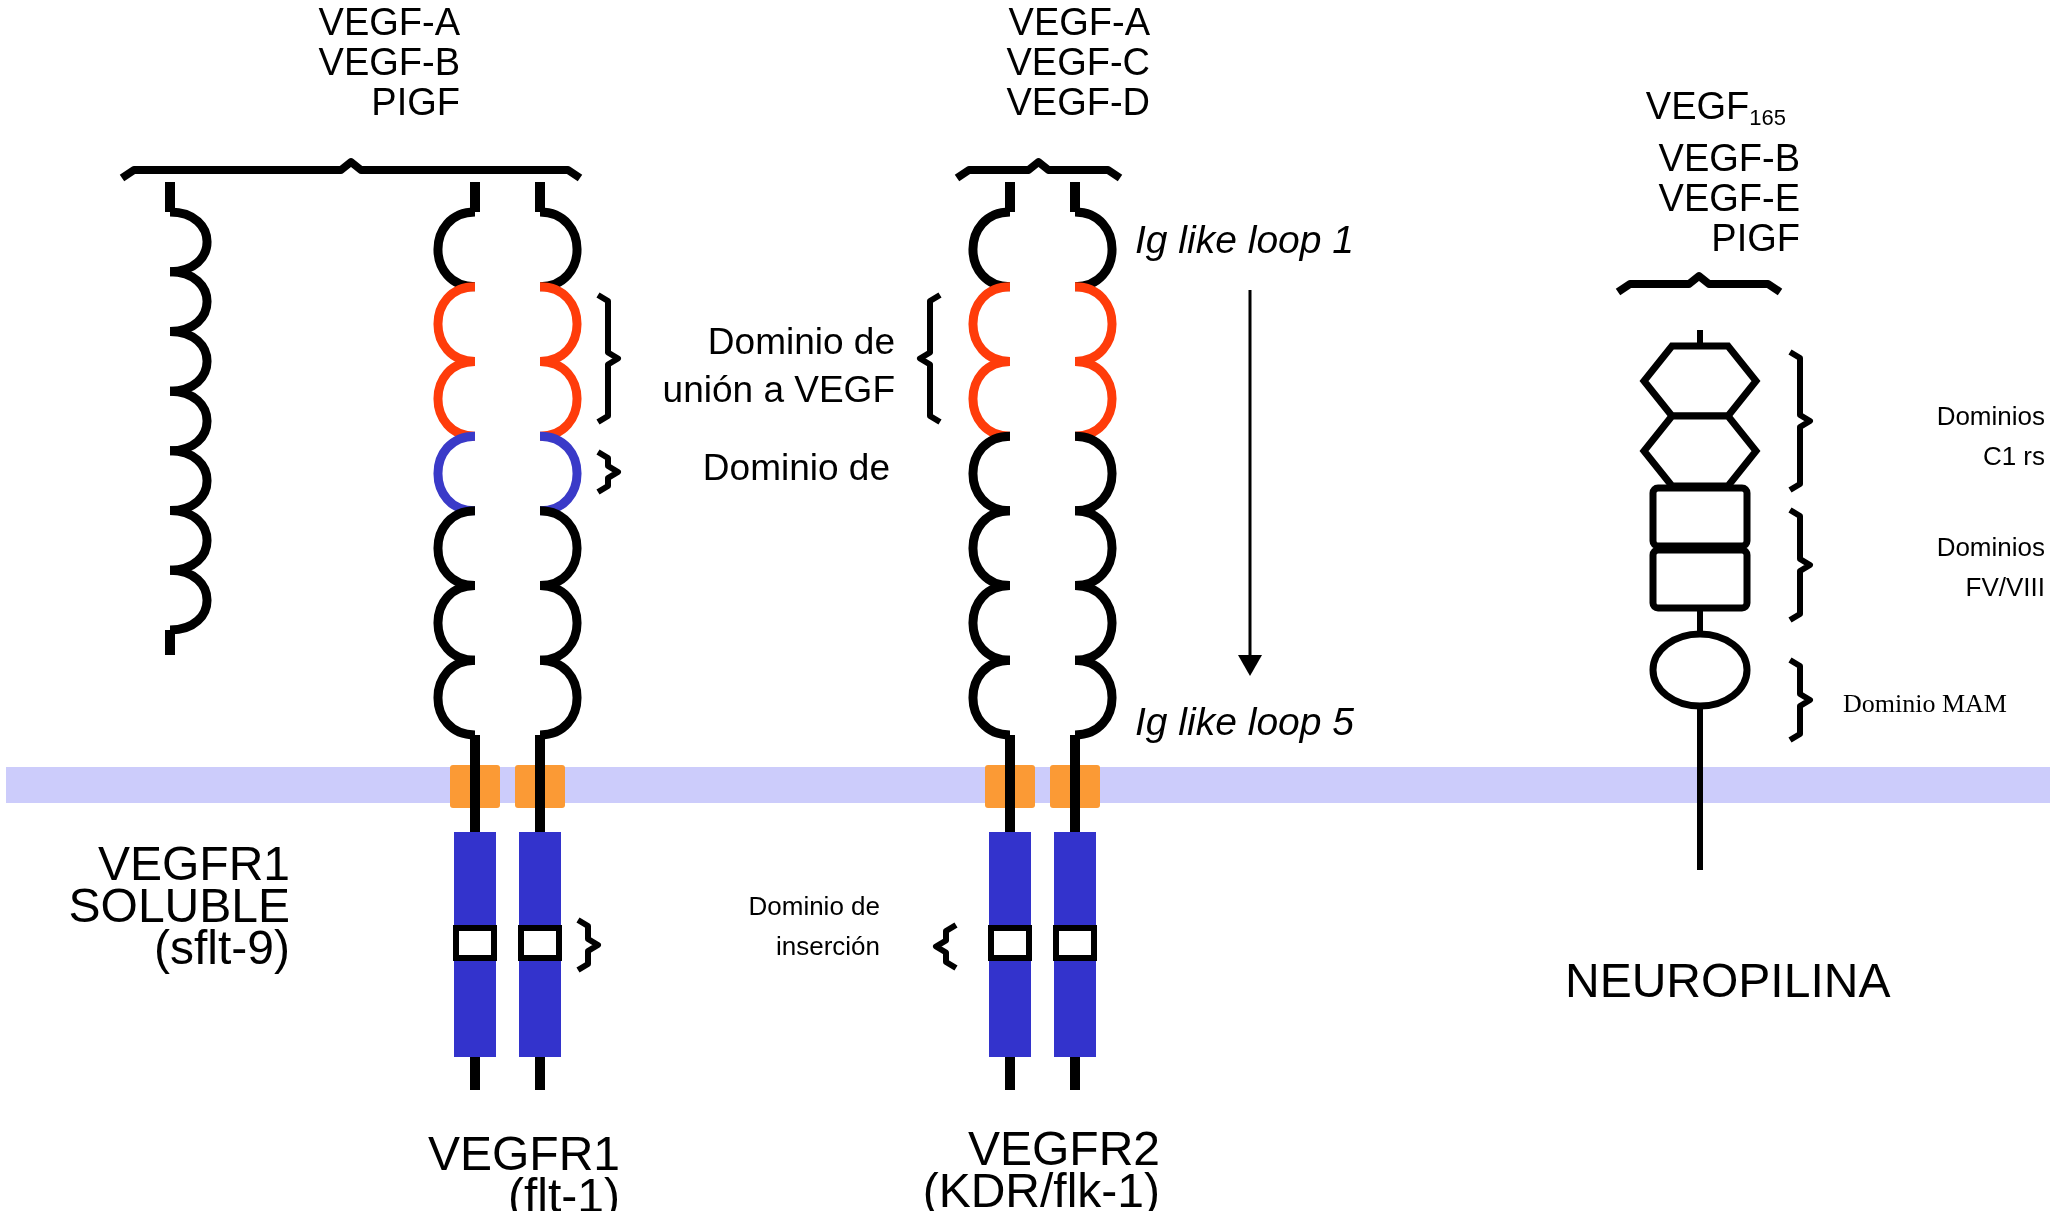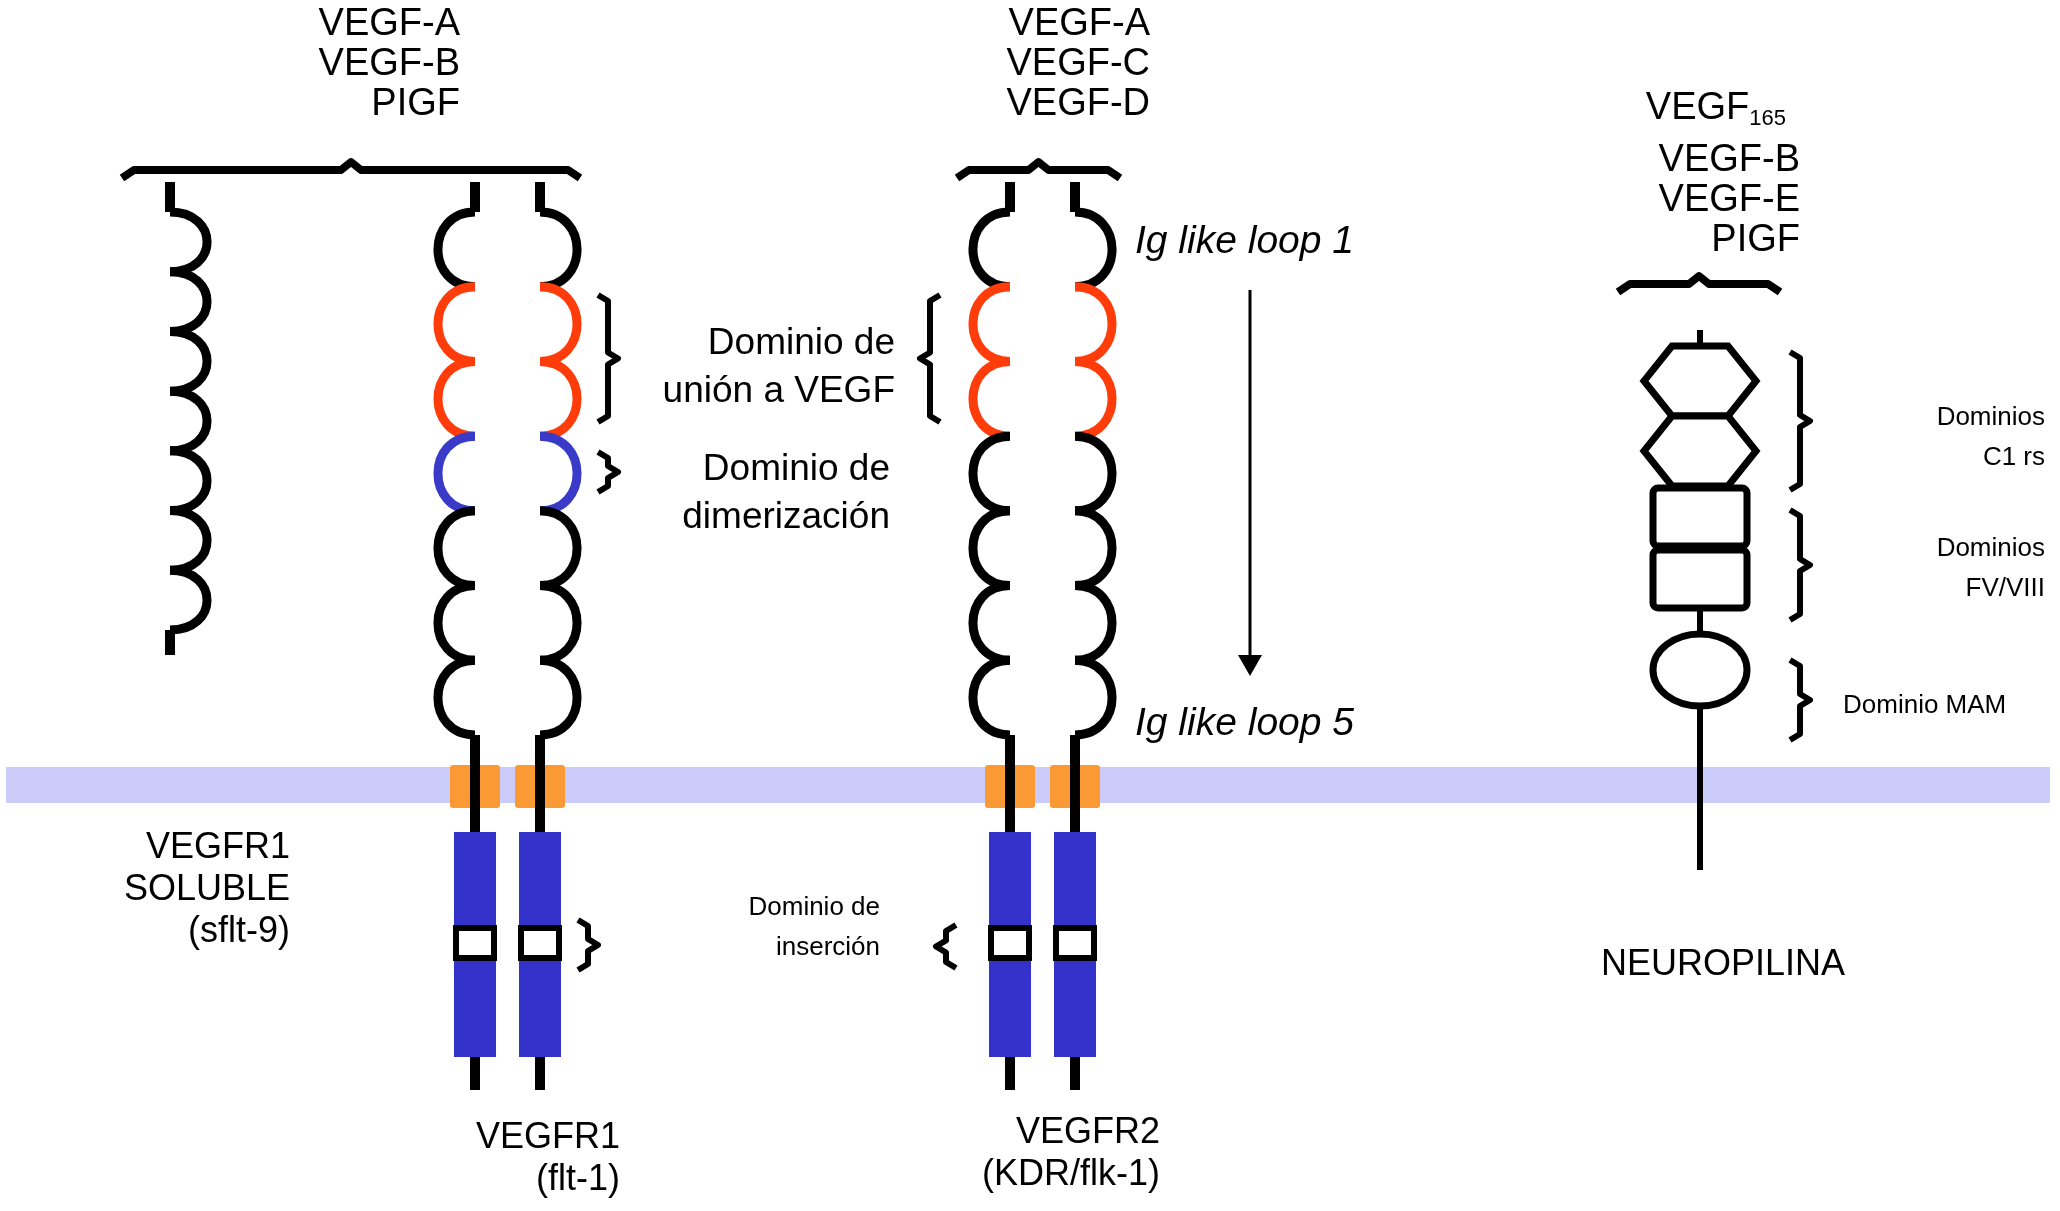--- a/index.html
+++ b/index.html
@@ -5,21 +5,21 @@
   html, body { margin: 0; padding: 0; background: #ffffff; }
   body { width: 2060px; height: 1211px; overflow: hidden; position: relative;
          font-family: "Liberation Sans", sans-serif; color: #000; }
   #diagram { position: absolute; left: 0; top: 0; width: 2060px; height: 1211px; }
   .lbl { position: absolute; text-align: right; line-height: 1.0; white-space: nowrap; }
   .lbl div { display: block; }
   .ligands { font-size: 38px; line-height: 40px; }
   .ital { font-style: italic; font-size: 39px; }
   .dom { font-size: 37px; line-height: 48px; }
   .dom-small { font-size: 26px; line-height: 40px; }
-  .rname { font-size: 36px; line-height: 42px; }
+  .rname { font-size: 48px; line-height: 42px; margin-top: 18px; }
   sub { font-size: 22px; vertical-align: -6px; }
 </style>
 </head>
 <body>
 
 <svg id="diagram" xmlns="http://www.w3.org/2000/svg" width="2060" height="1211" viewBox="0 0 2060 1211">
   <rect id="membrane" x="6" y="767" width="2044" height="36" fill="#ccccfb"></rect>
   <g id="braces">
       <path d="M 122 178 L 134 170 L 341 170 L 351 162 L 361 170 L 568 170 L 580 178" fill="none" stroke="#000000" stroke-width="8" stroke-linejoin="round"></path>
       <path d="M 957 178 L 969 170 L 1028.5 170 L 1038.5 162 L 1048.5 170 L 1108 170 L 1120 178" fill="none" stroke="#000000" stroke-width="8" stroke-linejoin="round"></path>
@@ -133,35 +133,34 @@
 
 <div class="lbl ital" style="left:1135px; top:220px;">Ig like loop 1</div>
 <div class="lbl ital" style="left:1135px; top:702px;">Ig like loop 5</div>
 
 <div class="lbl dom" style="left:625px; top:318px; width:270px;">
   <div>Dominio de</div>
   <div>unión a VEGF</div>
 </div>
 <div class="lbl dom" style="left:630px; top:444px; width:260px;">
   <div>Dominio de</div>
-  <div>dimerización</div>
 </div>
 <div class="lbl dom-small" style="left:620px; top:886px; width:260px;">
   <div>Dominio de</div>
   <div>inserción</div>
 </div>
 <div class="lbl dom-small" style="left:1880px; top:396px; width:165px;">
   <div>Dominios</div>
   <div>C1 rs</div>
 </div>
 <div class="lbl dom-small" style="left:1880px; top:527px; width:165px;">
   <div>Dominios</div>
   <div>FV/VIII</div>
 </div>
-<div class="lbl dom-small" style="left:1843px; top:684px;">Dominio MAM</div>
+<div class="lbl dom-small" style="left:1843px; top:684px;font-family:Liberation Serif, serif;">Dominio MAM</div>
 
 <div class="lbl rname" style="left:60px; top:825px; width:230px;">
   <div>VEGFR1</div>
   <div>SOLUBLE</div>
   <div>(sflt-9)</div>
 </div>
 <div class="lbl rname" style="left:400px; top:1115px; width:220px;">
   <div>VEGFR1</div>
   <div>(flt-1)</div>
 </div>

